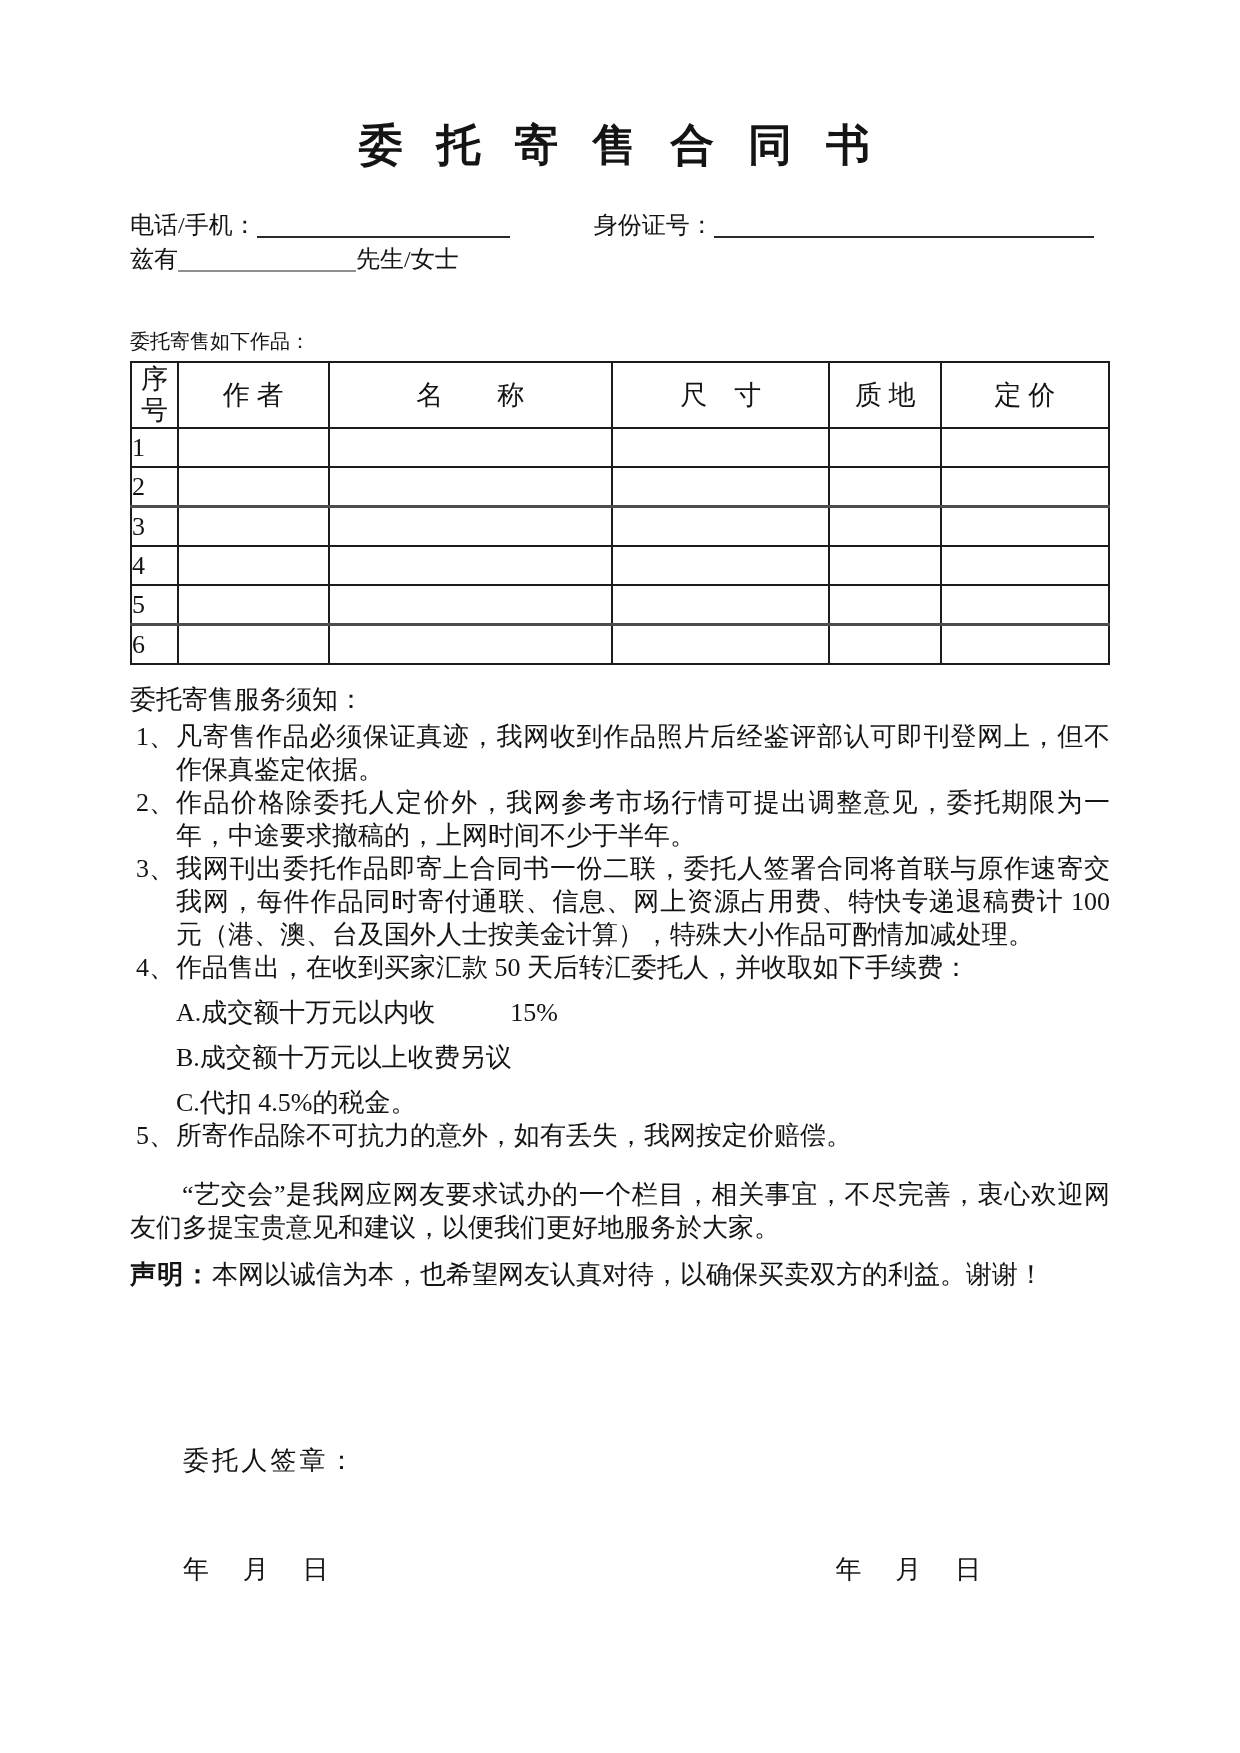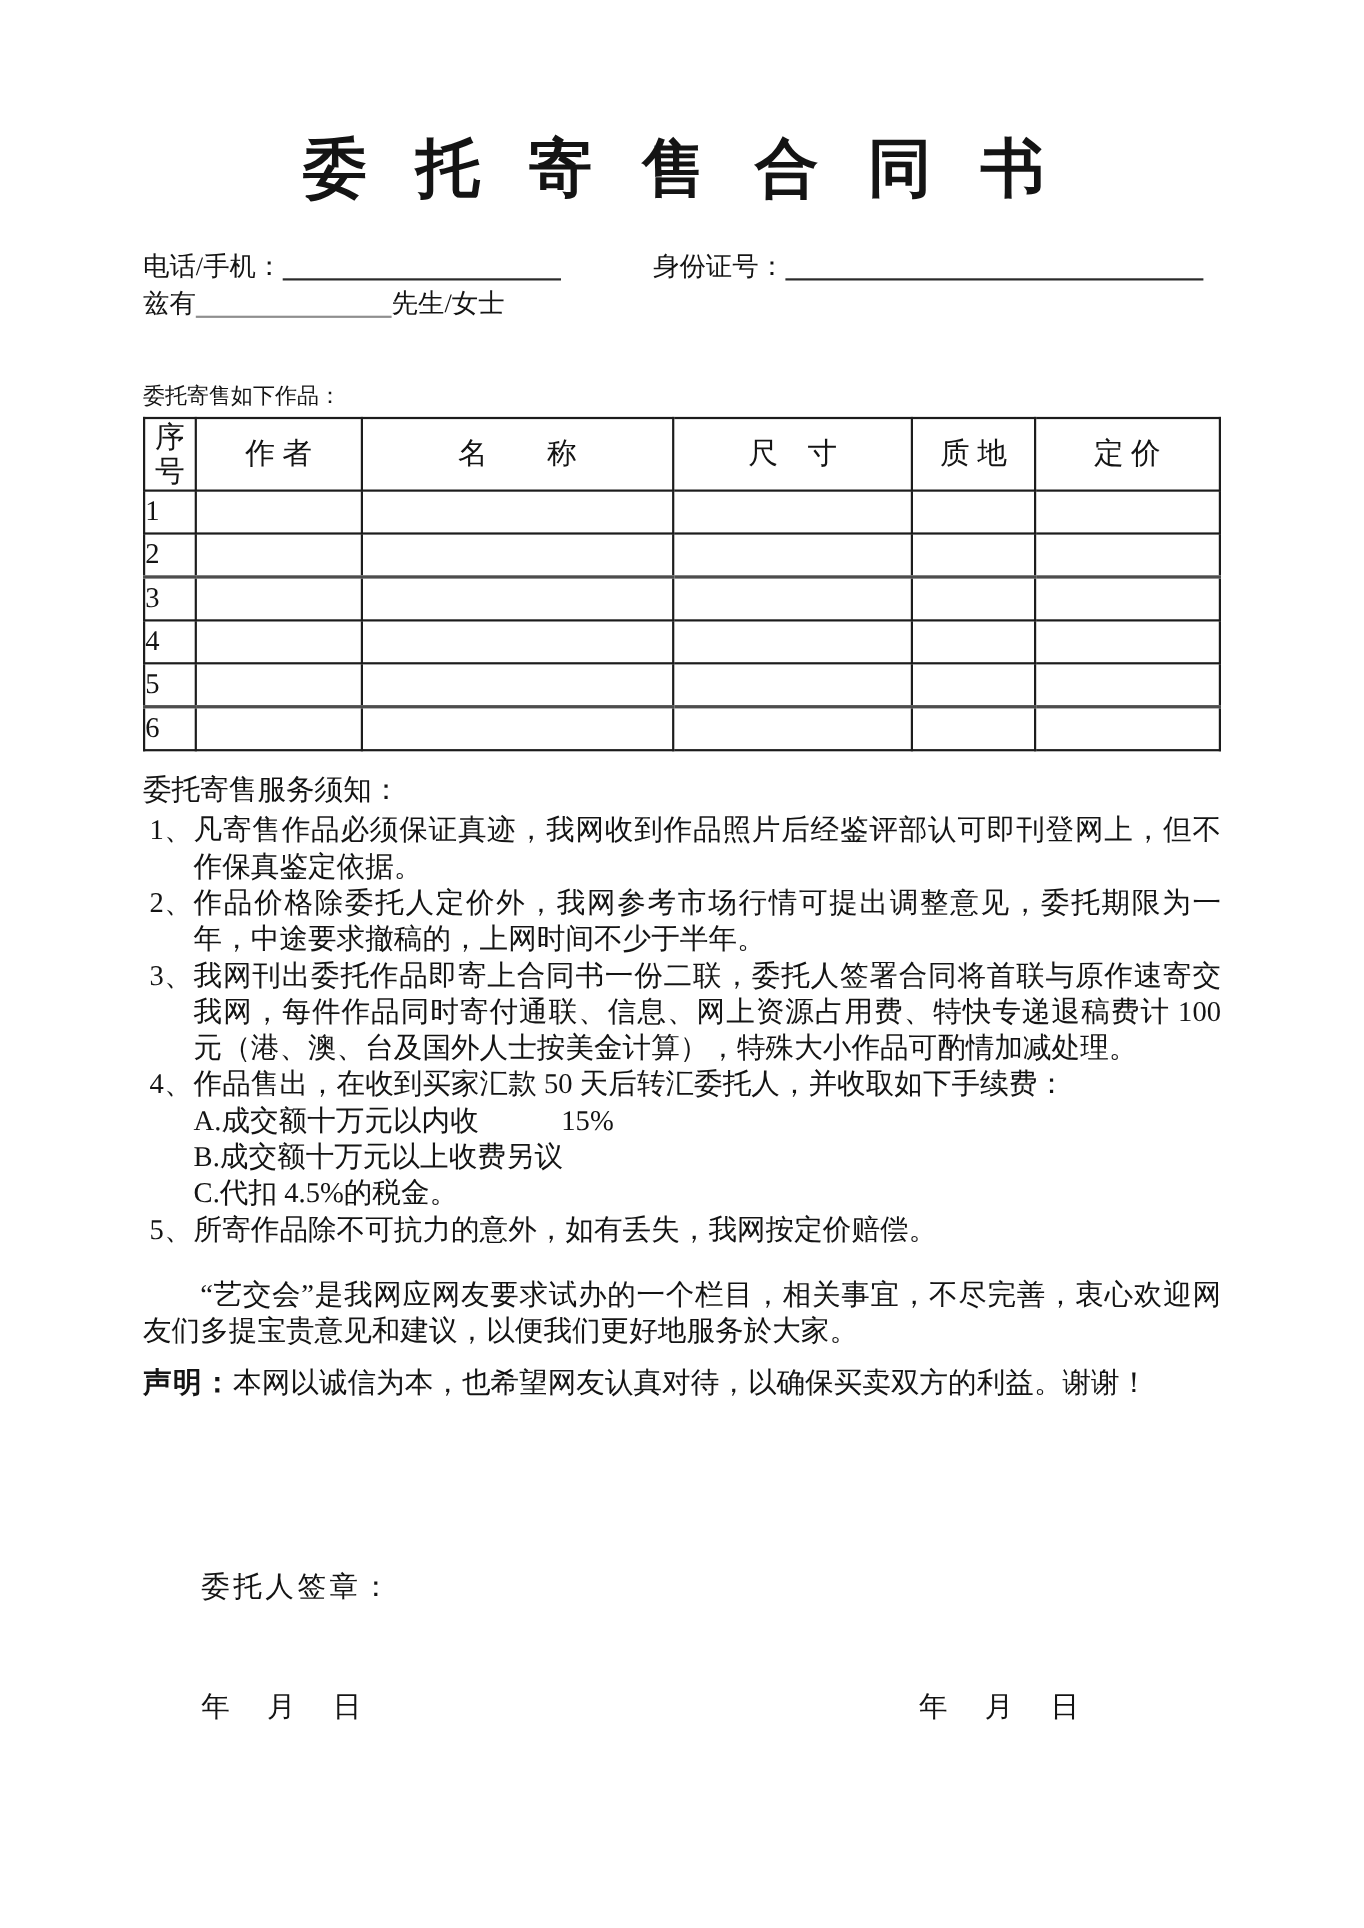--- a/index.html
+++ b/index.html
@@ -4,21 +4,21 @@
 <style>
   html,body { margin:0; padding:0; background:#ffffff; }
   body {
     width:1240px; height:1753px; overflow:hidden;
     color:#141414;
     font-family:"Liberation Serif","DejaVu Serif",serif;
   }
   .page { padding:118px 130px 0 130px; box-sizing:border-box; }
 
   .doc-title {
-    text-align:center; font-size:58px; font-weight:bold;
+    text-align:center; font-size:44px; font-weight:bold;
     letter-spacing:0.26em; margin:0 0 36px 0; line-height:1.25;
     white-space:nowrap;
   }
 
   .party { font-size:24px; line-height:33px; }
   .party-line { margin:0 0 1px 0; white-space:nowrap; }
   .blank {
     display:inline-block; height:1em; vertical-align:-5px;
     border-bottom:2px solid #2a2a2a;
   }
@@ -50,21 +50,21 @@
   col.c-na  { width:29.0%; }
   col.c-si  { width:22.2%; }
   col.c-ma  { width:11.4%; }
   col.c-pr  { width:17.2%; }
 
   .notices { font-size:26px; line-height:33px; }
   .notices-heading { margin:18px 0 4px 0; }
   .n-item { display:flex; margin:0 0 0 6px; }
   .n-num  { flex:0 0 40px; }
   .n-text { flex:1; text-align:justify; }
-  .n-sub  { margin-left:46px; }
+  .n-sub  { margin-left:46px;margin-top:12px; }
   .n-sub .sub-value { display:inline-block; margin-left:75px; }
 
   .closing-para {
     font-size:26px; line-height:33px; text-align:justify;
     text-indent:2em; margin:26px 0 0 0;
   }
   .statement { font-size:26px; line-height:33px; margin:14px 0 0 0; }
   .statement b { letter-spacing:0.05em;font-family:Liberation Serif, serif; }
 
   .sig-row {

